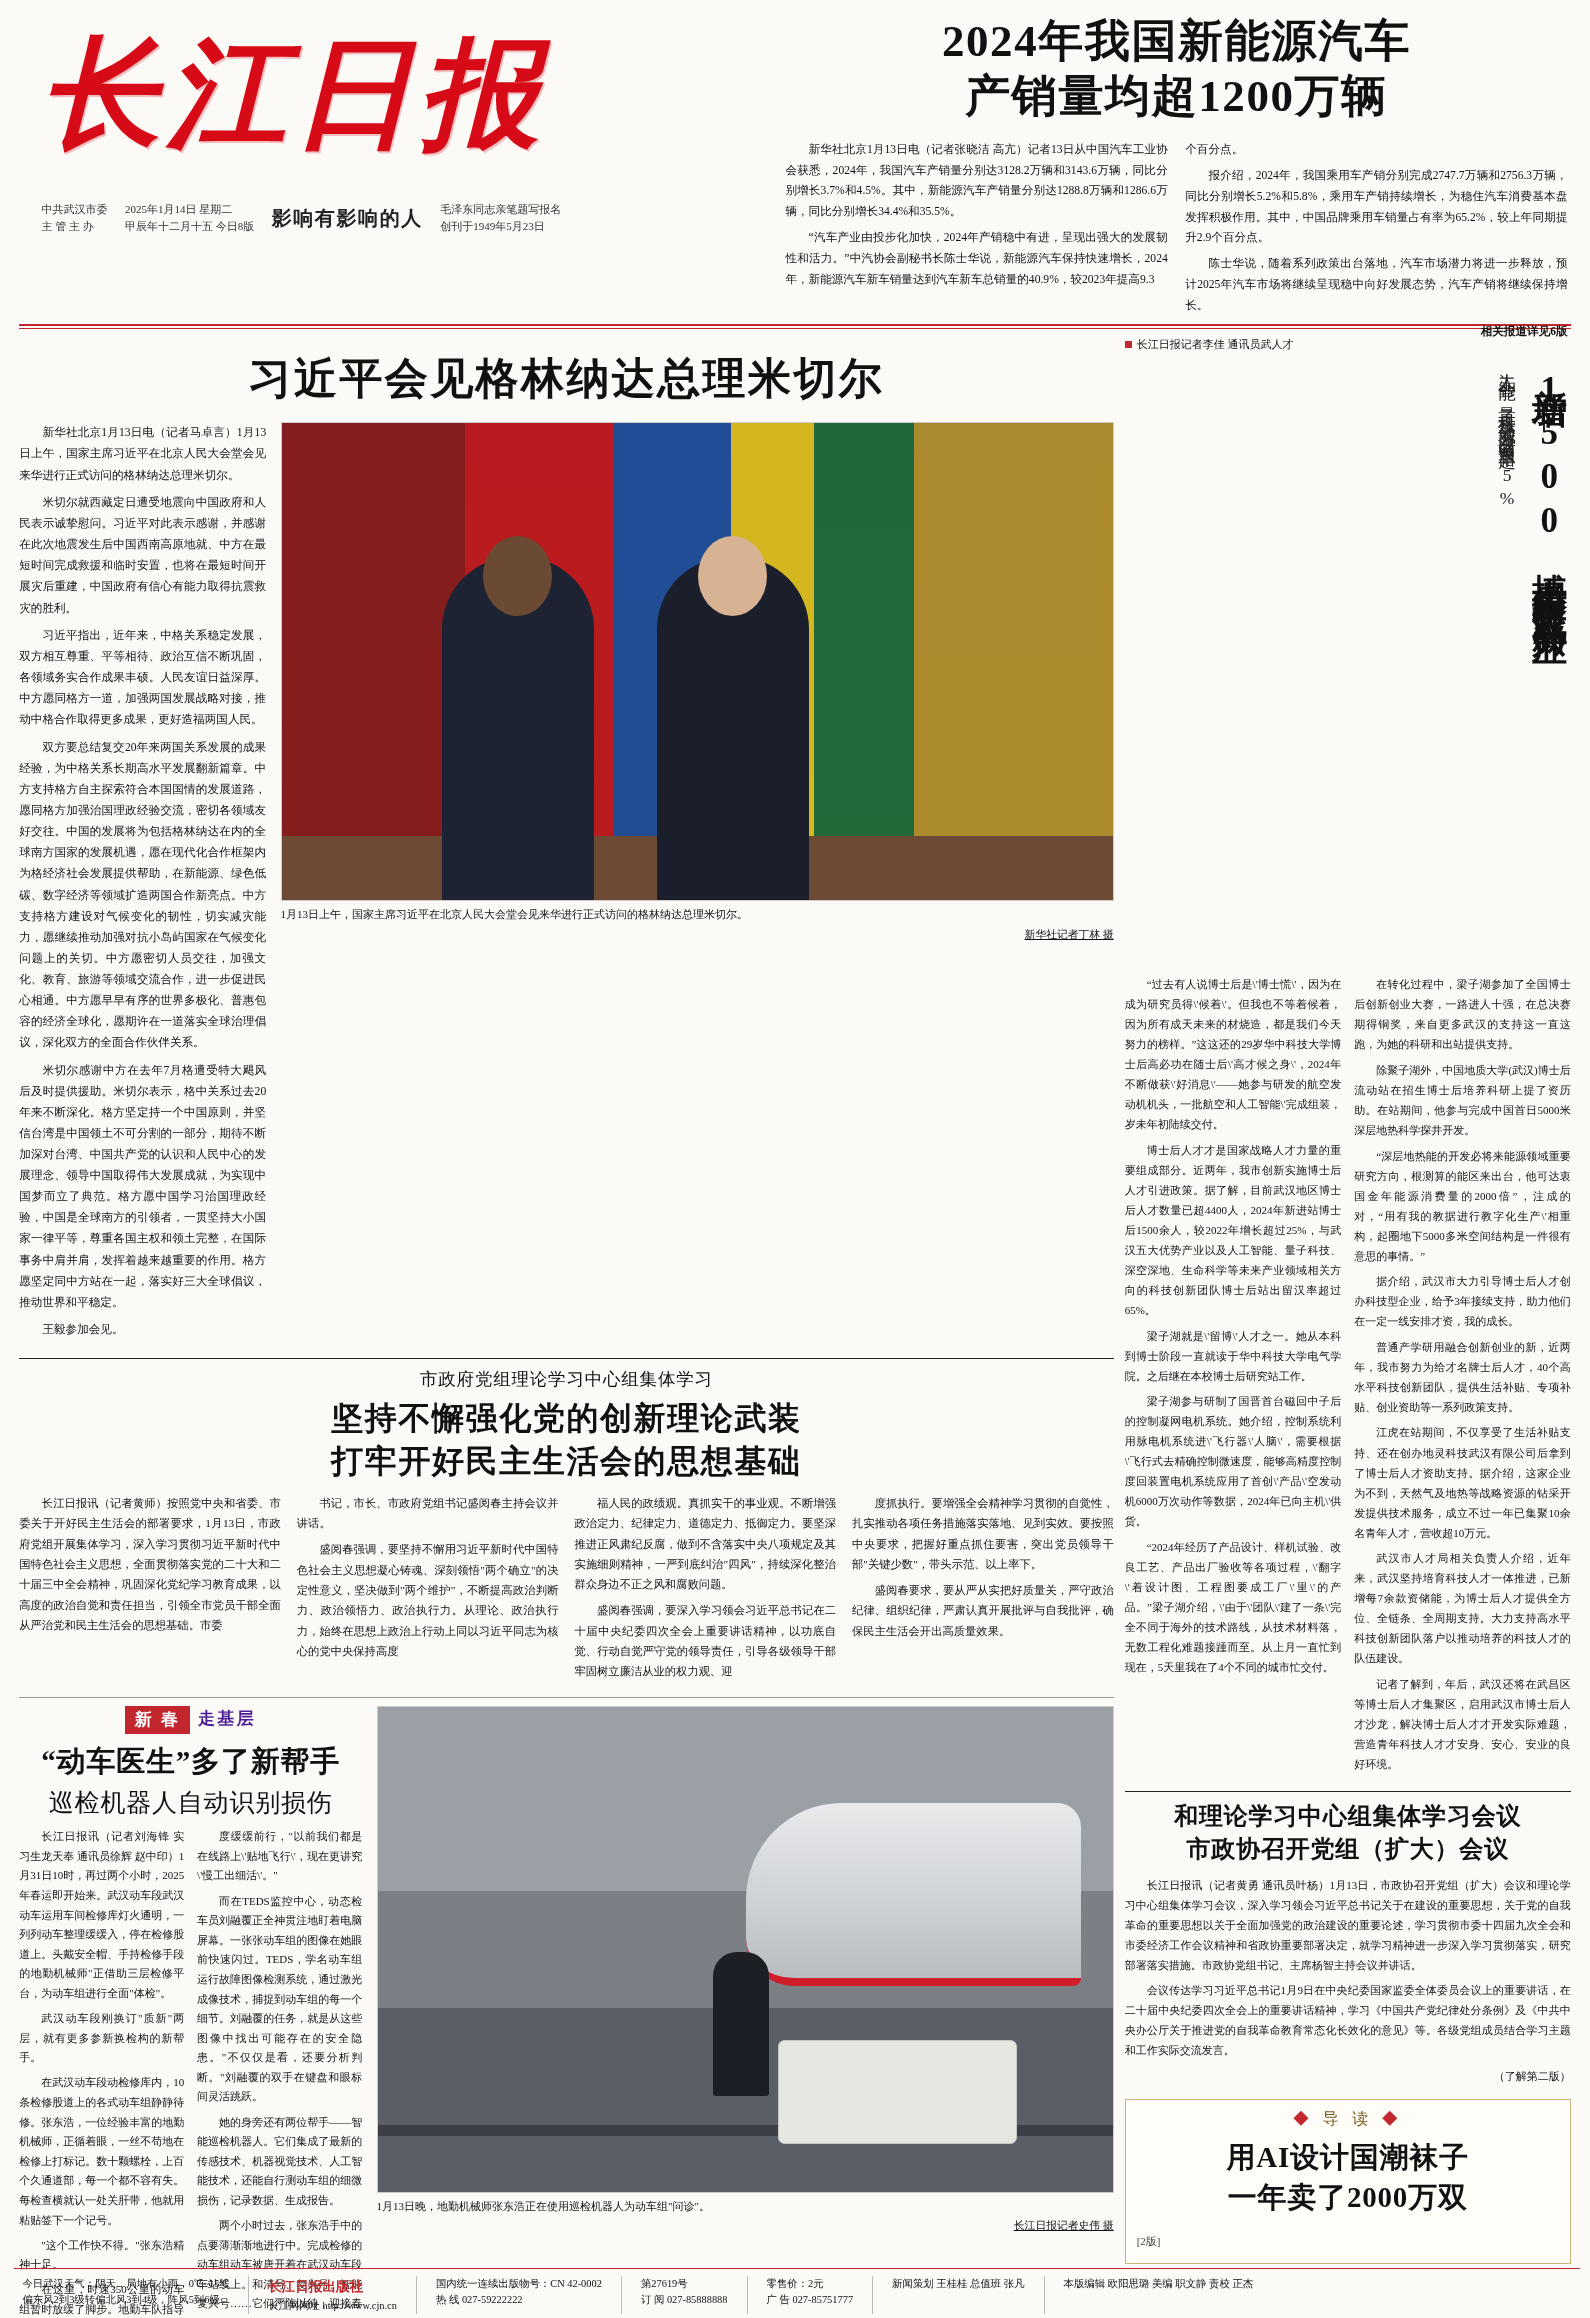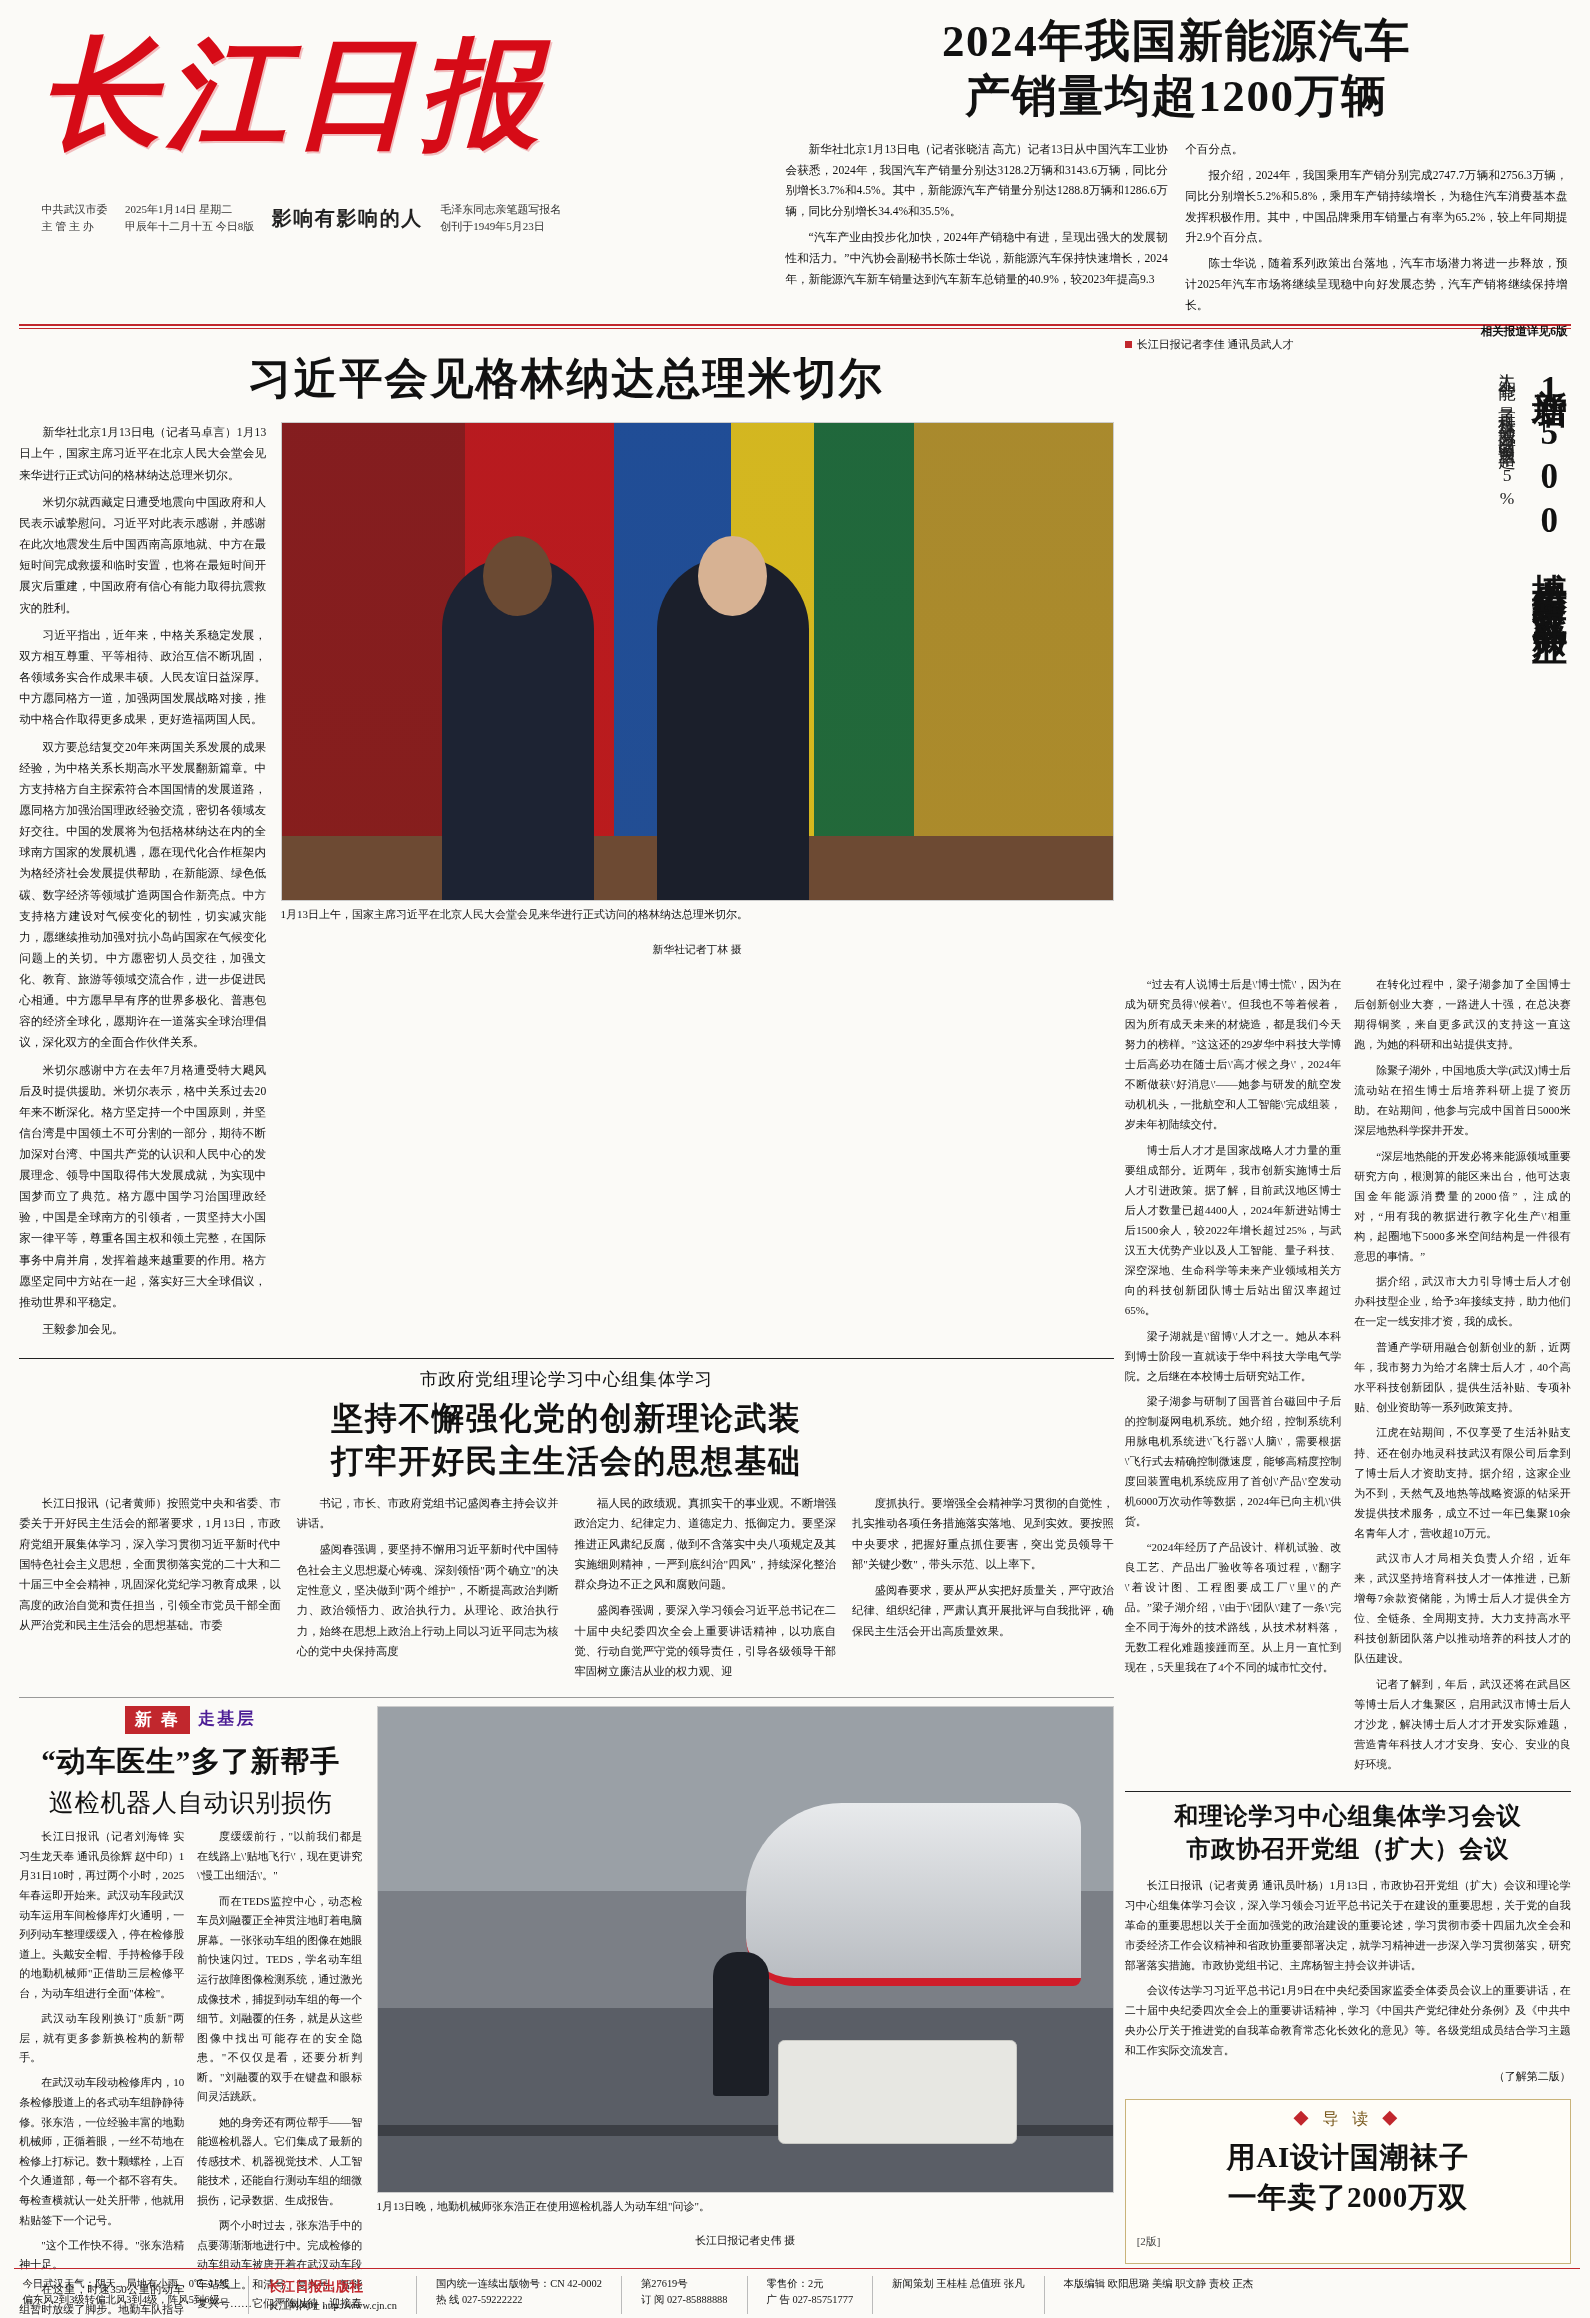--- a/index.html
+++ b/index.html
@@ -40,21 +40,21 @@
   .right-zone { width:448px; }
 
   
   .lead-title { text-align:center; font-size:43px; font-weight:bold; letter-spacing:2.4px; margin:12.8px 0 14.4px 0; }
   .lead-body { display:flex; gap:14.4px; }
   .lead-text { width:247px; font-size:11.6px; line-height:1.82; text-align:justify; }
   .lead-text p { margin:0 0 6.4px 0; text-indent:2em; }
   .lead-photo { flex:1; }
   .photo-frame { width:100%; height:479px; background:linear-gradient(#2b3550,#4a4233); position:relative; overflow:hidden; border:0.8px solid #ccc; }
   .cap { font-size:11px; line-height:1.6; margin-top:4.8px; }
-  .cap-credit { text-align:center; font-size:10.8px; margin-top:19px; }
+  .cap-credit { text-align:right; font-size:10.8px; margin-top:4px;text-decoration:underline; }
 
   .hr-black { border-top:0.8px solid #222; margin:11px 0 8px 0; }
   .hr-grey { border-top:0.8px solid #999; margin:9.6px 0 8px 0; }
 
   
   .sub-kicker { text-align:center; font-size:17.5px; margin:4.8px 0 6.4px 0; letter-spacing:0.8px; }
   .sub-title { text-align:center; font-size:32px; font-weight:bold; line-height:1.35; letter-spacing:1.6px; margin-bottom:9.6px; }
   .four-cols { display:flex; gap:16px; }
   .four-cols .c { flex:1; font-size:11.3px; line-height:1.8; text-align:justify; }
   .four-cols .c p { margin:0 0 5.6px 0; text-indent:2em; }

